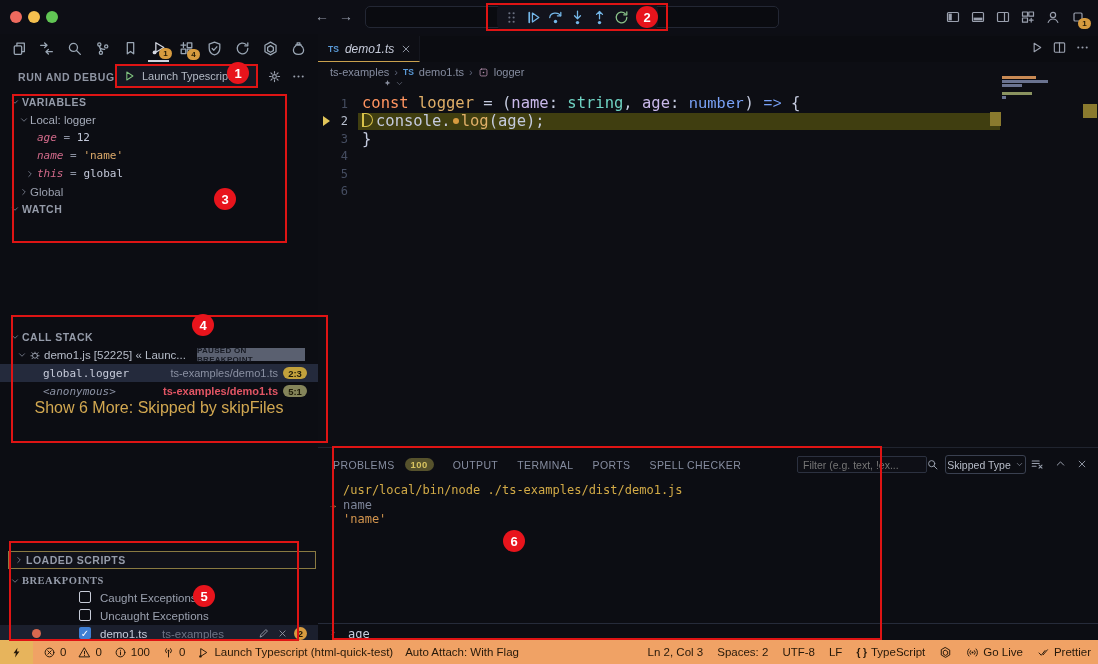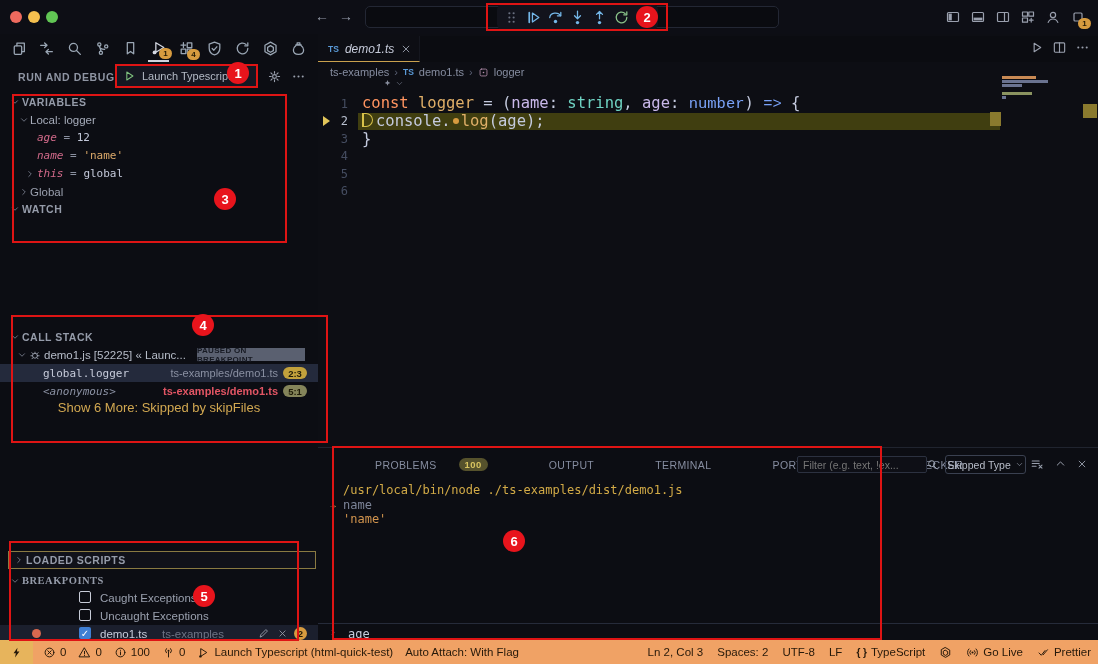--- a/index.html
+++ b/index.html
@@ -41,21 +41,21 @@
   #editor-actions{position:absolute;right:8px;top:4px;display:flex;gap:8px;}
   #editor-actions .icon{width:15px;height:15px;color:#9aa0ae;}
   .codeline{position:absolute;left:0;right:0;height:17.5px;display:flex;align-items:center;}
   .lnum{position:absolute;width:30px;text-align:right;font-size:12px;color:#454d61;font-family:"DejaVu Sans Mono",monospace;}
   .ctext{position:absolute;left:44px;font-size:15.5px;white-space:pre;font-family:"DejaVu Sans Mono",monospace;color:#c4cade;}
   .tk-kw{color:#ff9460;}.tk-fn{color:#e0af68;}.tk-pm{color:#c9b8ea;}.tk-teal{color:#6fd3c3;}
   .tk-blue{color:#7aa2f7;font-family:Liberation Mono, monospace;}.tk-tx{color:#c4cade;}.tk-str{color:#9ec257;}
   .tk-inlay{font-size:11px;color:#5c6480;background:#1e2232;border-radius:3px;padding:1px 3px;font-family:"DejaVu Sans Mono",monospace;}
   
   #panel{position:absolute;left:318px;right:0;top:447px;height:193px;background:#0c0d13;border-top:1px solid #20242f;}
-  .ptab{font-size:10.5px;letter-spacing:.4px;color:#868da0;display:flex;align-items:center;gap:22px;padding-left:42px;}
+  .ptab{font-size:10.5px;letter-spacing:.4px;color:#868da0;display:flex;align-items:center;gap:10px;}
   .ptab.active{color:#d5dae6;}
   .cline{position:absolute;font-size:12px;font-family:"DejaVu Sans Mono",monospace;white-space:pre;}
   
   #statusbar{position:absolute;left:0;right:0;bottom:0;height:24px;background:#f0a265;color:#26190a;
      display:flex;align-items:center;font-size:11.5px;}
   .sb-item{display:flex;align-items:center;gap:4px;white-space:nowrap;}
   .sb-item .icon{width:13px;height:13px;color:#26190a;}
   
   .ann-box{position:absolute;border:2px solid #df1414;box-sizing:border-box;pointer-events:none;z-index:50;}
   .ann-circle{position:absolute;width:22px;height:22px;border-radius:50%;background:#e8141c;color:#fff;
@@ -339,21 +339,21 @@
         <div style="position: absolute; left: 43px; white-space: nowrap; color: rgb(198, 203, 218); font-family: &quot;DejaVu Sans Mono&quot;, monospace; font-size: 11px; font-style: normal;">global.logger</div>
         <div style="position: absolute; right: 40px; font-size: 11px; color: rgb(138, 144, 162); white-space: nowrap; font-weight: normal;">ts-examples/demo1.ts</div>
         <div class="pill" style="position: absolute; right: 11px; width: 24px; height: 12px; background: rgb(194, 161, 60); color: rgb(31, 27, 8); font-size: 9.5px;">2:3</div>
       </div>
       <div class="trow" style="top: 320px; height: 18px;">
         <div style="position: absolute; left: 43px; white-space: nowrap; color: rgb(138, 144, 162); font-family: &quot;DejaVu Sans Mono&quot;, monospace; font-size: 11px; font-style: italic;">&lt;anonymous&gt;</div>
         <div style="position: absolute; right: 40px; font-size: 11px; color: rgb(226, 85, 100); white-space: nowrap; font-weight: bold;">ts-examples/demo1.ts</div>
         <div class="pill" style="position: absolute; right: 11px; width: 24px; height: 12px; background: rgb(132, 132, 90); color: rgb(31, 27, 8); font-size: 9.5px;">5:1</div>
       </div>
       <div class="trow" style="top: 337px;">
-        <div style="width: 100%; text-align: center; color: rgb(210, 168, 81); font-size: 13px;">Show 6 More: Skipped by skipFiles</div>
+        <div style="width: 100%; text-align: center; color: rgb(210, 168, 81); font-size: 16px;">Show 6 More: Skipped by skipFiles</div>
       </div>
       <div class="sect" style="top: 489px; left: 8px; width: 308px; height: 18px; border: 1px solid rgb(138, 122, 66); box-sizing: border-box; background: rgb(17, 18, 26);">
         <div class="icon" style="width: 10px; height: 10px; color: rgb(138, 144, 160); position: absolute; left: 5px;">
           <svg viewBox="0 0 16 16">
             <path d="M6 4l4 4-4 4"></path>
           </svg>
         </div>
         <div style="position: absolute; left: 17px; white-space: nowrap;">LOADED SCRIPTS</div>
       </div>
       <div class="sect" style="top: 510px; font-family: Liberation Serif, serif;">

